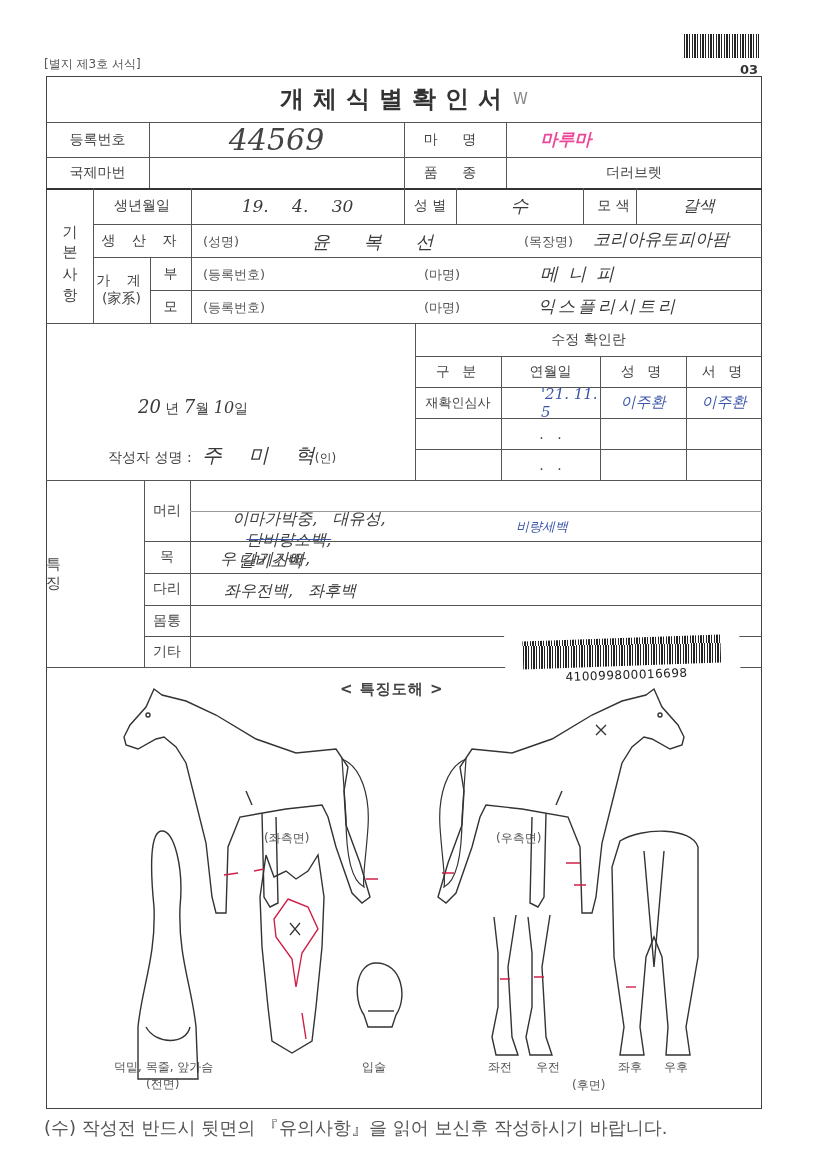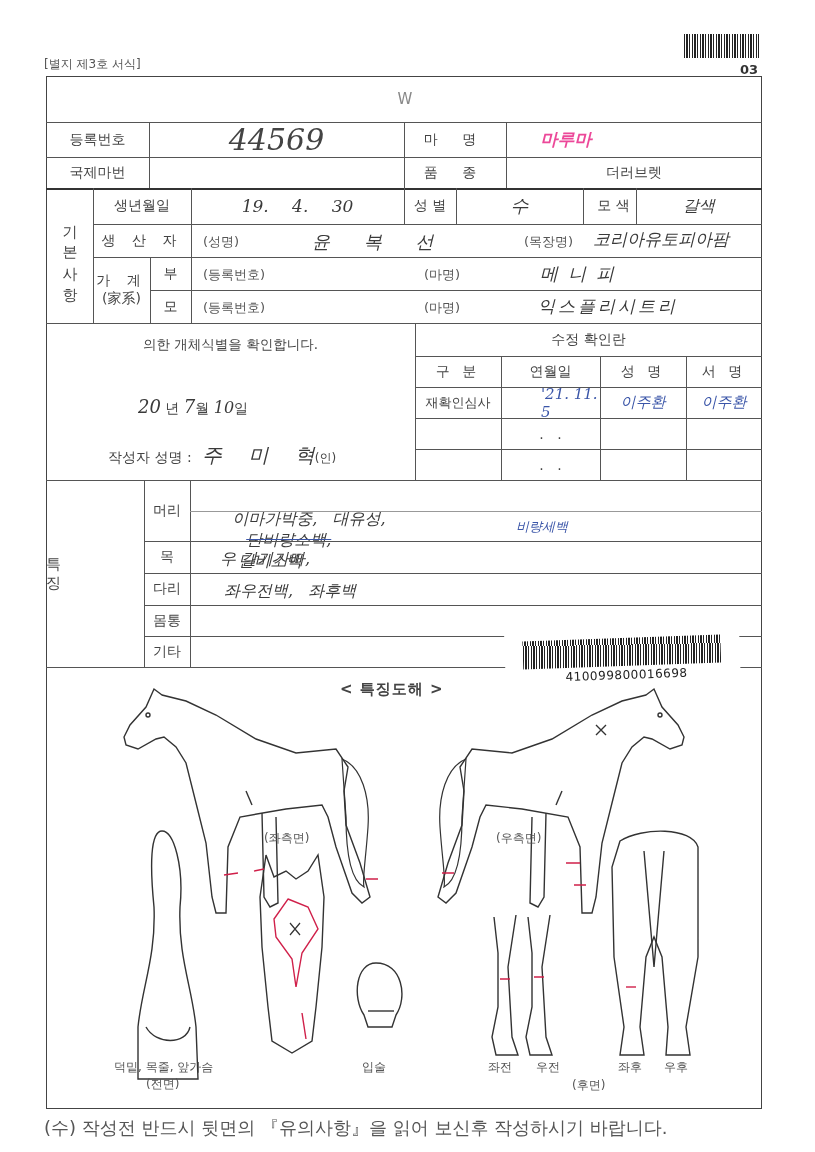--- a/index.html
+++ b/index.html
@@ -19,20 +19,21 @@
 </head>
 <body>
 
 <div class="barcode" style="left:684px;top:34px;width:75px;height:24px;"></div>
 <div class="abs" style="left:740px;top:62px;font-size:13px;font-weight:bold;color:#333;">03</div>
 <div class="abs small" style="left:44px;top:56px;font-size:12px;">[별지 제3호 서식]</div>
 
 <div class="abs" style="left:46px;top:76px;width:716px;height:1033px;border:1.6px solid #444;box-sizing:border-box;"></div>
 
 <div class="cell" style="left:46px;top:76px;width:716px;height:46px;">
+  <span style="font-size:24px;font-weight:bold;letter-spacing:9px;color:#333;">개체식별확인서</span>
   <span style="font-size:15px;color:#888;margin-left:2px;">W</span>
 </div>
 <div class="hline" style="left:46px;top:122px;width:716px;"></div>
 
 <div class="cell" style="left:46px;top:122px;width:103px;height:35px;">등록번호</div>
 <div class="cell hand" style="left:149px;top:122px;width:255px;height:35px;font-size:30px;color:#444;">44569</div>
 <div class="cell" style="left:404px;top:122px;width:102px;height:35px;letter-spacing:10px;">마 명</div>
 <div class="cell hand" style="left:506px;top:122px;width:120px;height:35px;font-size:17px;font-weight:bold;color:#ec4899;">마루마</div>
 <div class="hline" style="left:46px;top:157px;width:716px;"></div>
 
@@ -82,21 +83,20 @@
 <div class="abs hand" style="left:540px;top:262px;font-size:18px;letter-spacing:10px;">메니피</div>
 <div class="hline" style="left:150px;top:290px;width:612px;"></div>
 
 <div class="cell" style="left:150px;top:290px;width:41px;height:33px;">모</div>
 <div class="abs small" style="left:203px;top:299px;">(등록번호)</div>
 <div class="abs small" style="left:424px;top:299px;">(마명)</div>
 <div class="abs hand" style="left:538px;top:295px;font-size:17px;letter-spacing:3px;">익스플리시트리</div>
 <div class="hline" style="left:46px;top:323px;width:716px;"></div>
 
 <div class="abs" style="left:46px;top:334px;width:369px;text-align:center;font-size:13.5px;line-height:20px;color:#444;">
-  <div>의한 개체식별을 확인합니다.</div>
 </div>
 <div class="abs" style="left:138px;top:396px;font-size:14px;color:#444;">
   <span class="hand" style="font-size:18px;">20</span>
   <span>년</span>
   <span class="hand" style="font-size:18px;">7</span><span>월</span>
   <span class="hand" style="font-size:16px;">10</span><span>일</span>
 </div>
 <div class="abs" style="left:108px;top:442px;font-size:14px;color:#444;">
   <span>작성자 성명 :</span>
   <span class="hand" style="font-size:20px;word-spacing:20px;margin-left:6px;">주 미 혁</span><span style="font-size:12px;">(인)</span>

